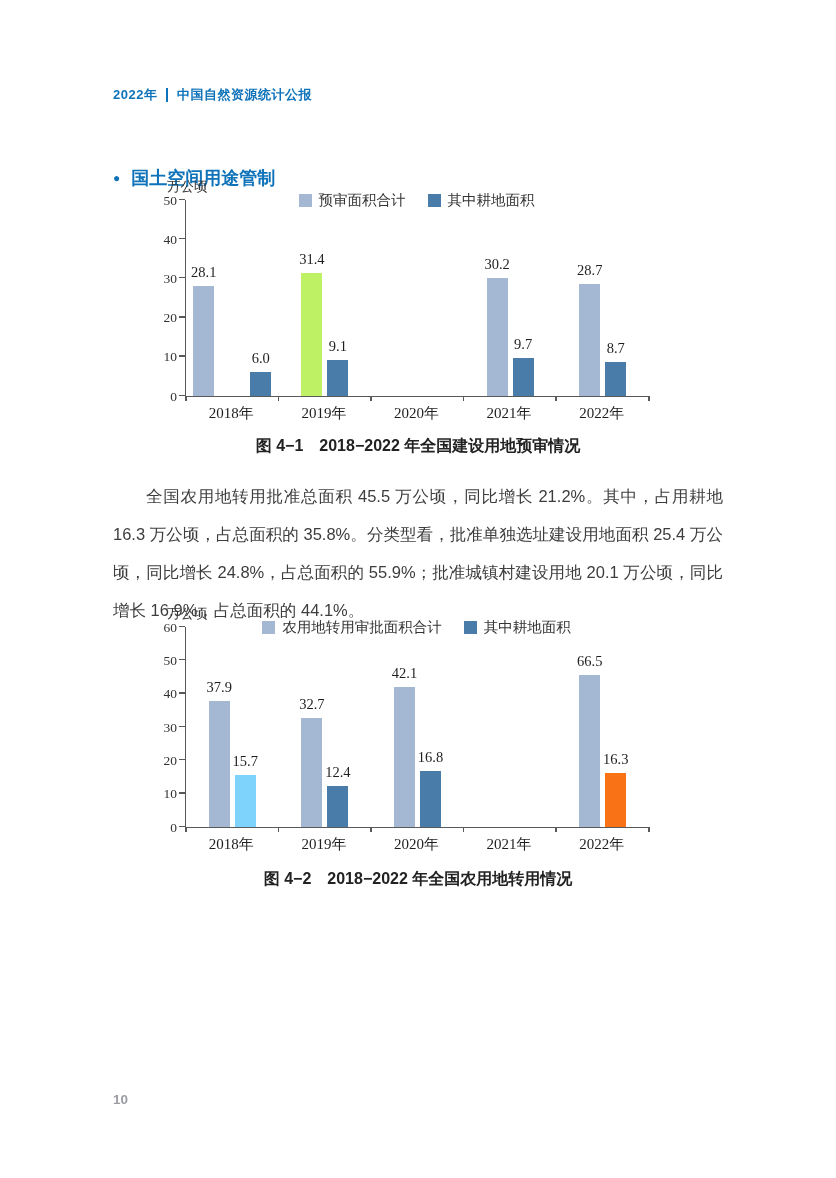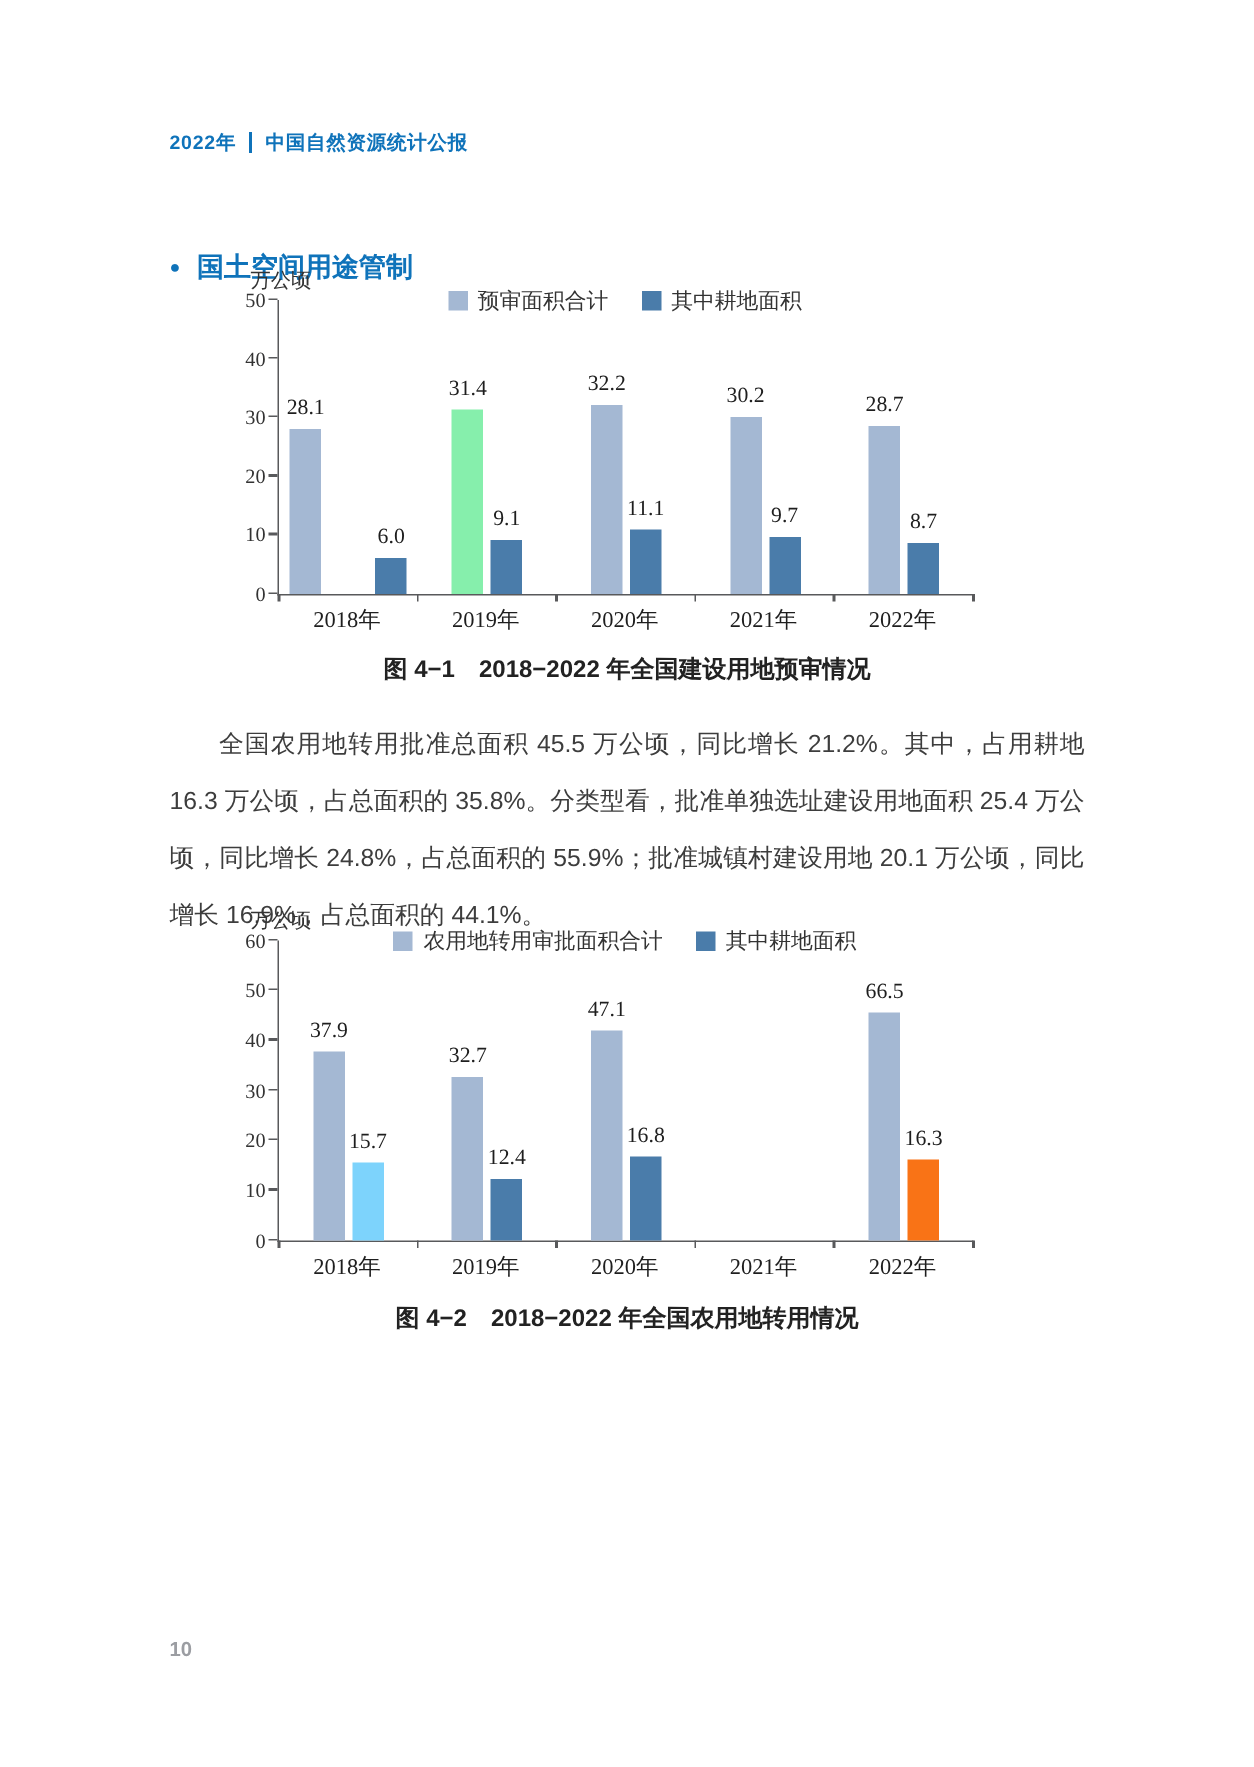--- a/index.html
+++ b/index.html
@@ -98,33 +98,25 @@
           <span class="ytick-mark" style="bottom: 100%;"></span>
           <div class="group" style="left: 0%; width: 20%; gap: 36px;">
             <div class="bar" style="height: 56.2%; background: rgb(164, 184, 211);">
               <span class="bar-label">28.1</span>
             </div>
             <div class="bar" style="height: 12%; background: rgb(74, 124, 170);">
               <span class="bar-label">6.0</span>
             </div>
           </div>
           <div class="group" style="left: 20%; width: 20%;">
-            <div class="bar" style="height: 62.8%; background: #86efac; text-align: center;">
+            <div class="bar" style="height: 62.8%; background: #bef264; text-align: center;">
               <span class="bar-label">31.4</span>
             </div>
             <div class="bar" style="height: 18.2%; background: rgb(74, 124, 170);">
               <span class="bar-label">9.1</span>
-            </div>
-          </div>
-          <div class="group" style="left: 40%; width: 20%;">
-            <div class="bar" style="height: 64.4%; background: rgb(164, 184, 211);">
-              <span class="bar-label">32.2</span>
-            </div>
-            <div class="bar" style="height: 22.2%; background: rgb(74, 124, 170);">
-              <span class="bar-label">11.1</span>
             </div>
           </div>
           <div class="group" style="left: 60%; width: 20%;">
             <div class="bar" style="height: 60.4%; background: rgb(164, 184, 211);">
               <span class="bar-label">30.2</span>
             </div>
             <div class="bar" style="height: 19.4%; background: rgb(74, 124, 170);">
               <span class="bar-label">9.7</span>
             </div>
           </div>
@@ -194,21 +186,21 @@
           <div class="group" style="left: 20%; width: 20%;">
             <div class="bar" style="height: 54.5%; background: rgb(164, 184, 211);">
               <span class="bar-label">32.7</span>
             </div>
             <div class="bar" style="height: 20.6667%; background: rgb(74, 124, 170);">
               <span class="bar-label">12.4</span>
             </div>
           </div>
           <div class="group" style="left: 40%; width: 20%;">
             <div class="bar" style="height: 70.1667%; background: rgb(164, 184, 211);">
-              <span class="bar-label">47.1</span>
+              <span class="bar-label">42.1</span>
             </div>
             <div class="bar" style="height: 28%; background: rgb(74, 124, 170);">
               <span class="bar-label">16.8</span>
             </div>
           </div>
           <div class="group" style="left: 80%; width: 20%;">
             <div class="bar" style="height: 75.8333%; background: rgb(164, 184, 211);">
               <span class="bar-label">66.5</span>
             </div>
             <div class="bar" style="height: 27.1667%; background: #f97316;">

